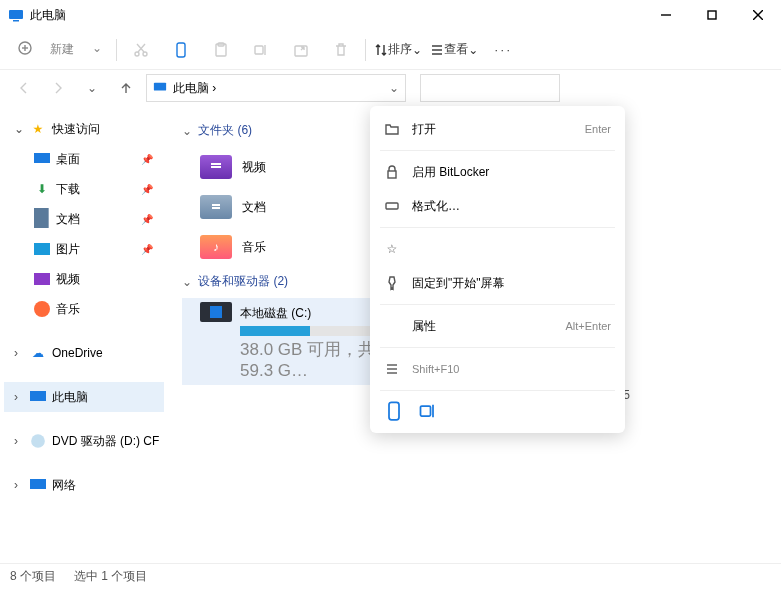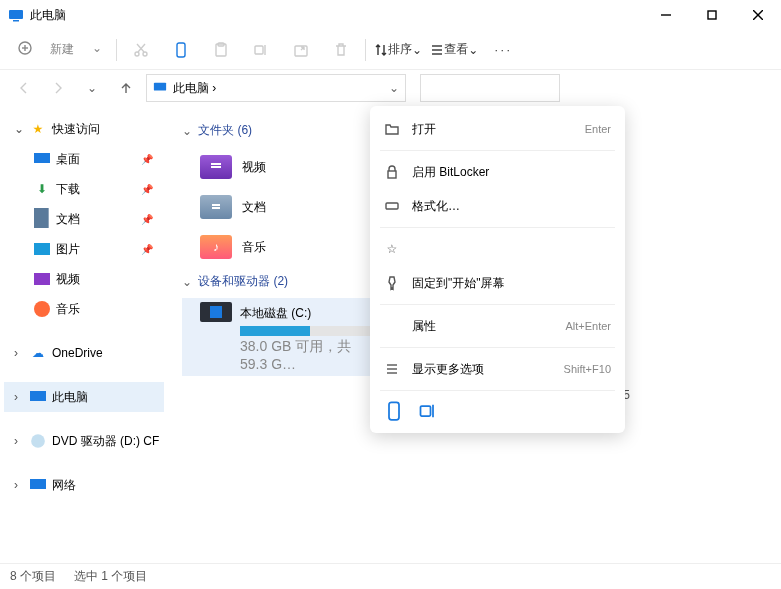--- a/index.html
+++ b/index.html
@@ -46,21 +46,21 @@
 .entry .thumb { width: 32px; height: 24px; border-radius: 3px; display: flex; align-items: center; justify-content: center; }
 .t-vid { background: linear-gradient(#9a5ad8,#6a30b0); }
 .t-doc { background: linear-gradient(#9ab0c6,#6a88a8); }
 .t-mus { background: linear-gradient(#ff9a5a,#ff5a7a); }
 .drive { padding-left: 18px; background: #e8f0fa; width: 200px; padding-top: 4px; padding-bottom: 4px; }
 .drive .row1 { display: flex; align-items: flex-end; gap: 8px; }
 .dhdd { width: 32px; height: 20px; background: #2a2f38; border-radius: 2px; display: flex; align-items: center; justify-content: center; }
 .dhdd .sq { width: 12px; height: 12px; background: #1a7ae0; }
 .bar { width: 140px; height: 10px; background: #e4e4e4; margin: 4px 0 2px 40px; }
 .barfill { height: 100%; background: #26a0da; width: 50%; }
-.dsub { margin-left: 40px; color: #888; font-size: 14px; }
+.dsub { margin-left: 40px; color: #888; font-size: 17px; }
 
 .ctxmenu { position: absolute; top: 106px; left: 370px; width: 255px; background: #fff; box-shadow: 0 4px 18px rgba(0,0,0,.18); border-radius: 6px; padding: 6px 0; z-index: 20; }
 .mitem { display: flex; align-items: center; height: 34px; padding: 0 14px; gap: 12px; }
 .mitem .mi { width: 16px; display: flex; justify-content: center; color: #555; }
 .mitem .ml { flex: 1; }
 .mitem .mk { color: #888; font-size: 11px; }
 .mhr { height: 1px; background: #eee; margin: 4px 10px; }
 .mfoot { display: flex; gap: 14px; padding: 6px 14px; }
 .mfoot .mi { width: 20px; height: 20px; display: flex; align-items: center; justify-content: center; color: #1a7ae0; }
 
@@ -388,21 +388,20 @@
     </div>
   <div class="mhr"></div>
   <div class="mitem">
       <span class="mi">
         <svg viewBox="0 0 16 16">
           <line x1="3" y1="4" x2="13" y2="4"></line>
           <line x1="3" y1="8" x2="13" y2="8"></line>
           <line x1="3" y1="12" x2="13" y2="12"></line>
         </svg>
       </span>
-      <span class="ml">显示更多选项</span>
       <span class="mk">Shift+F10</span>
     </div>
   <div class="mhr"></div>
   <div class="mfoot">
     <span class="mi">
         <svg viewBox="0 0 16 16">
           <rect x="4" y="1" width="8" height="14" rx="2"></rect>
         </svg>
       </span>
     <span class="mi">

